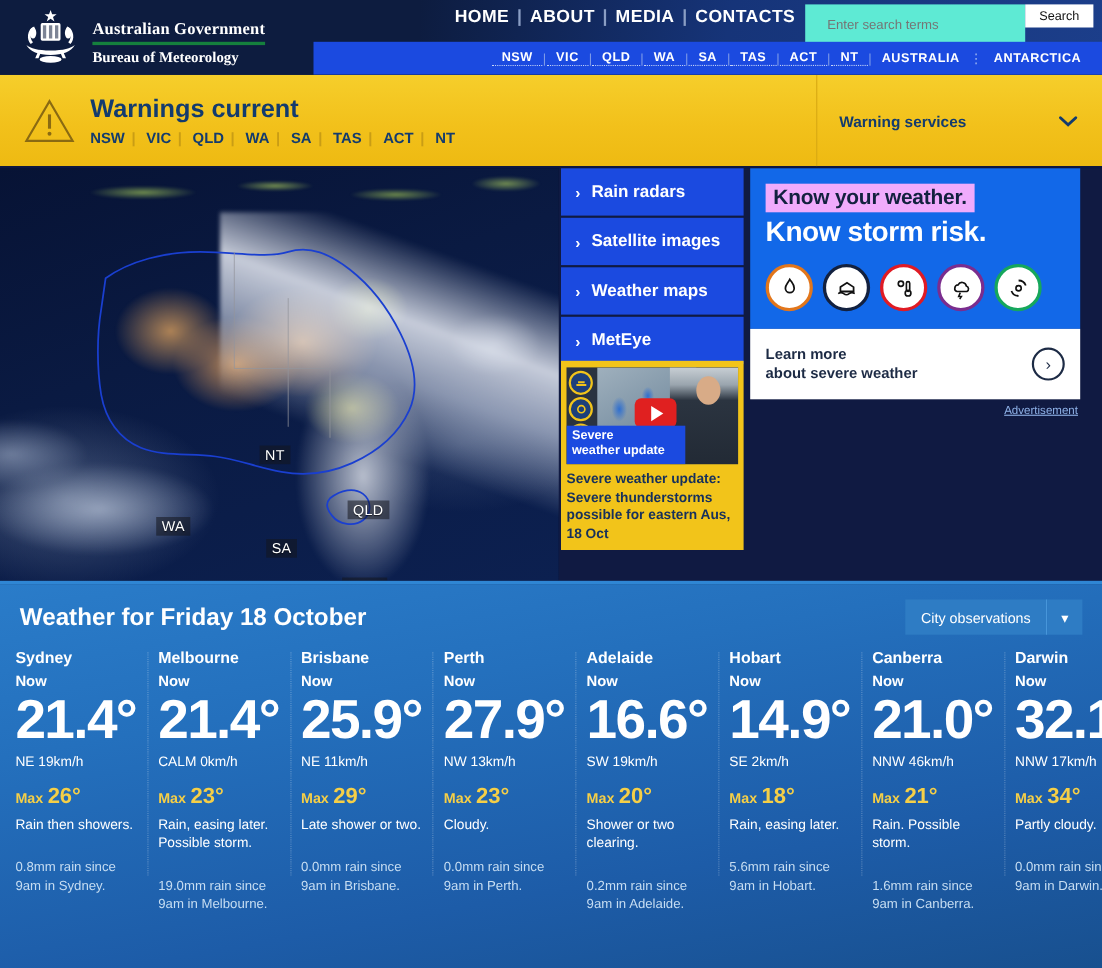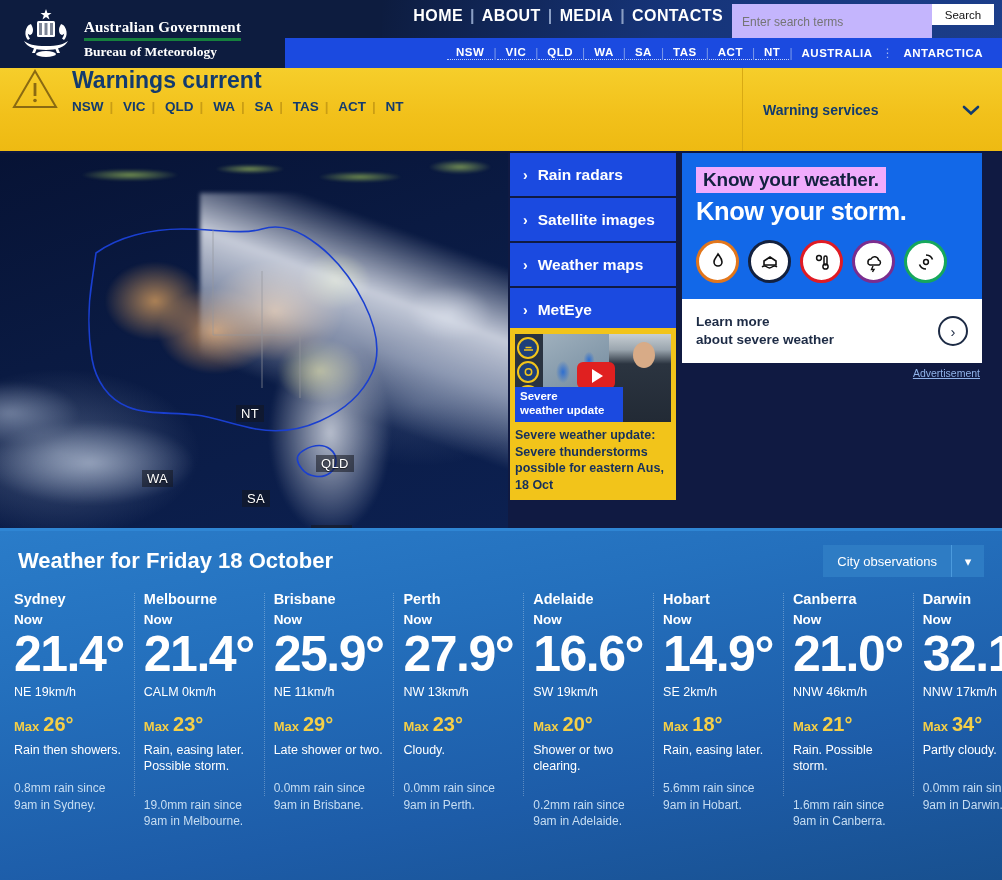--- a/index.html
+++ b/index.html
@@ -32,22 +32,22 @@
     font-size: 13.5px; color: #fff; margin-top: 3px;
   }
   .utilnav {
     position: absolute; right: 272px; top: 7px;
     font-size: 16px; font-weight: bold; color: #fff; letter-spacing: .4px;
   }
   .utilnav a { color: #fff; text-decoration: none; padding: 0 7px; }
   .utilnav .sep { color: #8a9ec4; }
   .searchwrap { position: absolute; right: 8px; top: 4px; display: flex; }
   .searchbox {
-    width: 200px; height: 36px; background: #c4b5fd; border: 0;
-    font-size: 12px; color: #666; padding: 0 10px;
+    width: 200px; height: 36px; background: #5eead4; border: 0;
+    font-size: 12px; color: #666; padding: 0 20px;
     font-family: "Liberation Sans", sans-serif;
   }
   .searchbtn {
     width: 62px; height: 21px; background: #fff; border: 0;
     font-size: 11.5px; color: #111; font-weight: normal; cursor: pointer;
     font-family: "Liberation Sans", sans-serif;
   }
   
   .statenav {
     position: absolute; left: 285px; right: 0; bottom: 0; height: 30px;
@@ -62,21 +62,21 @@
   .statenav a.nodot { border-bottom: 0; }
   .statenav .vsep { color: #7d9ae8; font-size: 12px; }
   .statenav .dsep { color: #9fb6f0; font-size: 12px; letter-spacing: 1px; }
 
   
   .warnings {
     height: 85px; display: flex;
     background: linear-gradient(180deg, #f6ce2b 0%, #f2c11b 55%, #eeba12 100%);
     border-bottom: 2px solid #0d1740;
   }
-  .warn-left { flex: 0 0 742px; display: flex; padding-left: 12px; }
+  .warn-left { flex: 0 0 742px; display: flex; align-items: center; padding-left: 22px; }
   .warn-tri { width: 46px; height: 42px; margin-right: 14px; }
   .warn-title { font-size: 23px; font-weight: bold; color: #133b6e; line-height: 1.1; }
   .warn-states { margin-top: 6px; font-size: 13.5px; font-weight: bold; color: #133b6e; }
   .warn-states a { color: #133b6e; text-decoration: none; padding: 0 6px; }
   .warn-states a:first-child { padding-left: 0; }
   .warn-states .sep { color: #c99d15; }
   .warn-right {
     flex: 1; border-left: 1px solid #d8a913; display: flex;
     align-items: center; justify-content: space-between;
     padding: 0 22px 0 20px; cursor: pointer;
@@ -452,21 +452,21 @@
         <div>Severe</div>
         <div>weather update</div>
       </div>
     </div>
     <div class="vtext">Severe weather update: Severe thunderstorms possible for eastern Aus, 18 Oct</div>
   </div>
 
   <div class="ad">
     <div class="ad-top">
       <div class="ad-l1">Know your weather.</div>
-      <div class="ad-l2">Know your storm.</div>
+      <div class="ad-l2">Know storm risk.</div>
       <div class="ad-icons">
         <div class="ad-ico" style="border-color:#e2761b">
           <svg width="22" height="22" viewBox="0 0 22 22">
               <path d="M11 3c2 3 4 4.5 4 8a4 4 0 1 1-8 0c0-3 2-4 4-8z" fill="none" stroke="#111" stroke-width="1.6"></path>
             </svg>
         </div>
         <div class="ad-ico" style="border-color:#13213f">
           <svg width="22" height="22" viewBox="0 0 22 22">
             <path d="M5 10l6-4 6 4v4H5z" fill="none" stroke="#111" stroke-width="1.6"></path>
             <path d="M3 16c2-1.5 3-1.5 5 0s3 1.5 5 0 3-1.5 5 0" fill="none" stroke="#111" stroke-width="1.5"></path>

